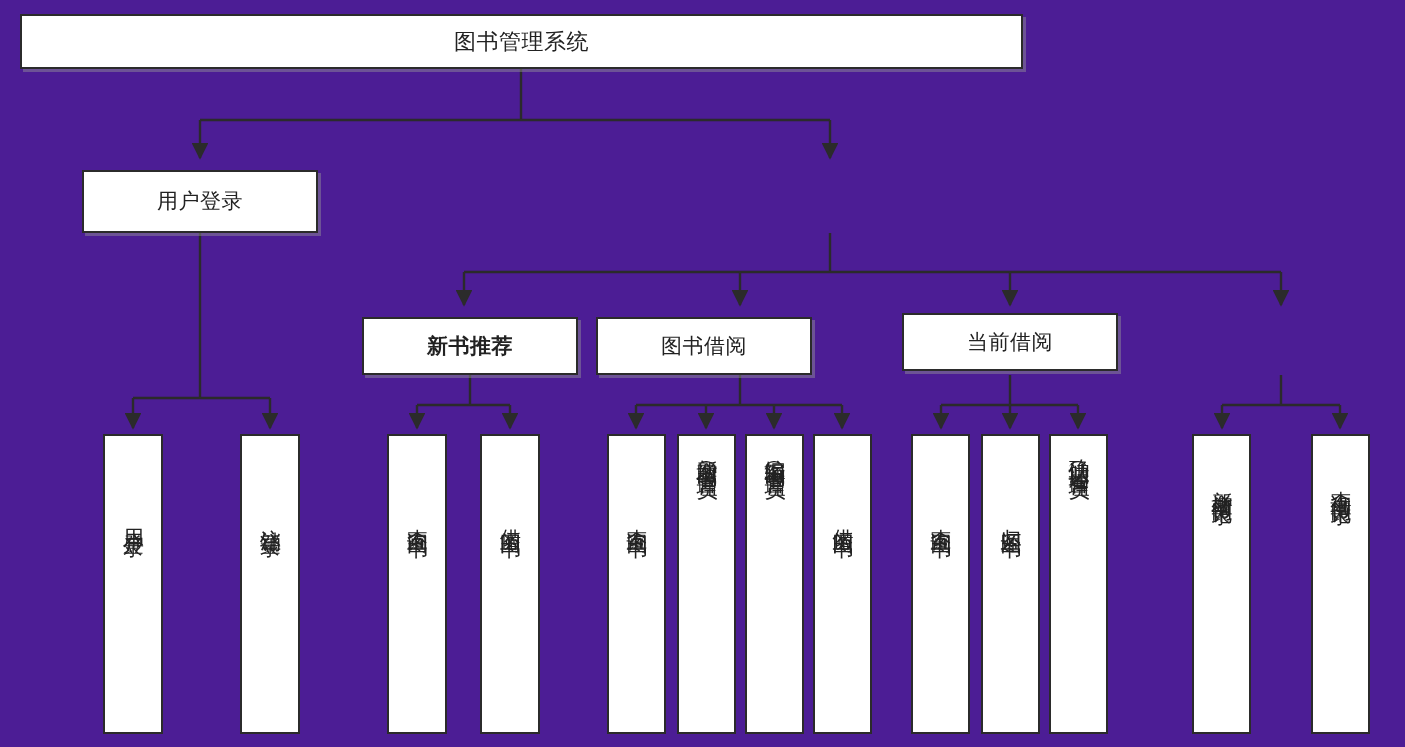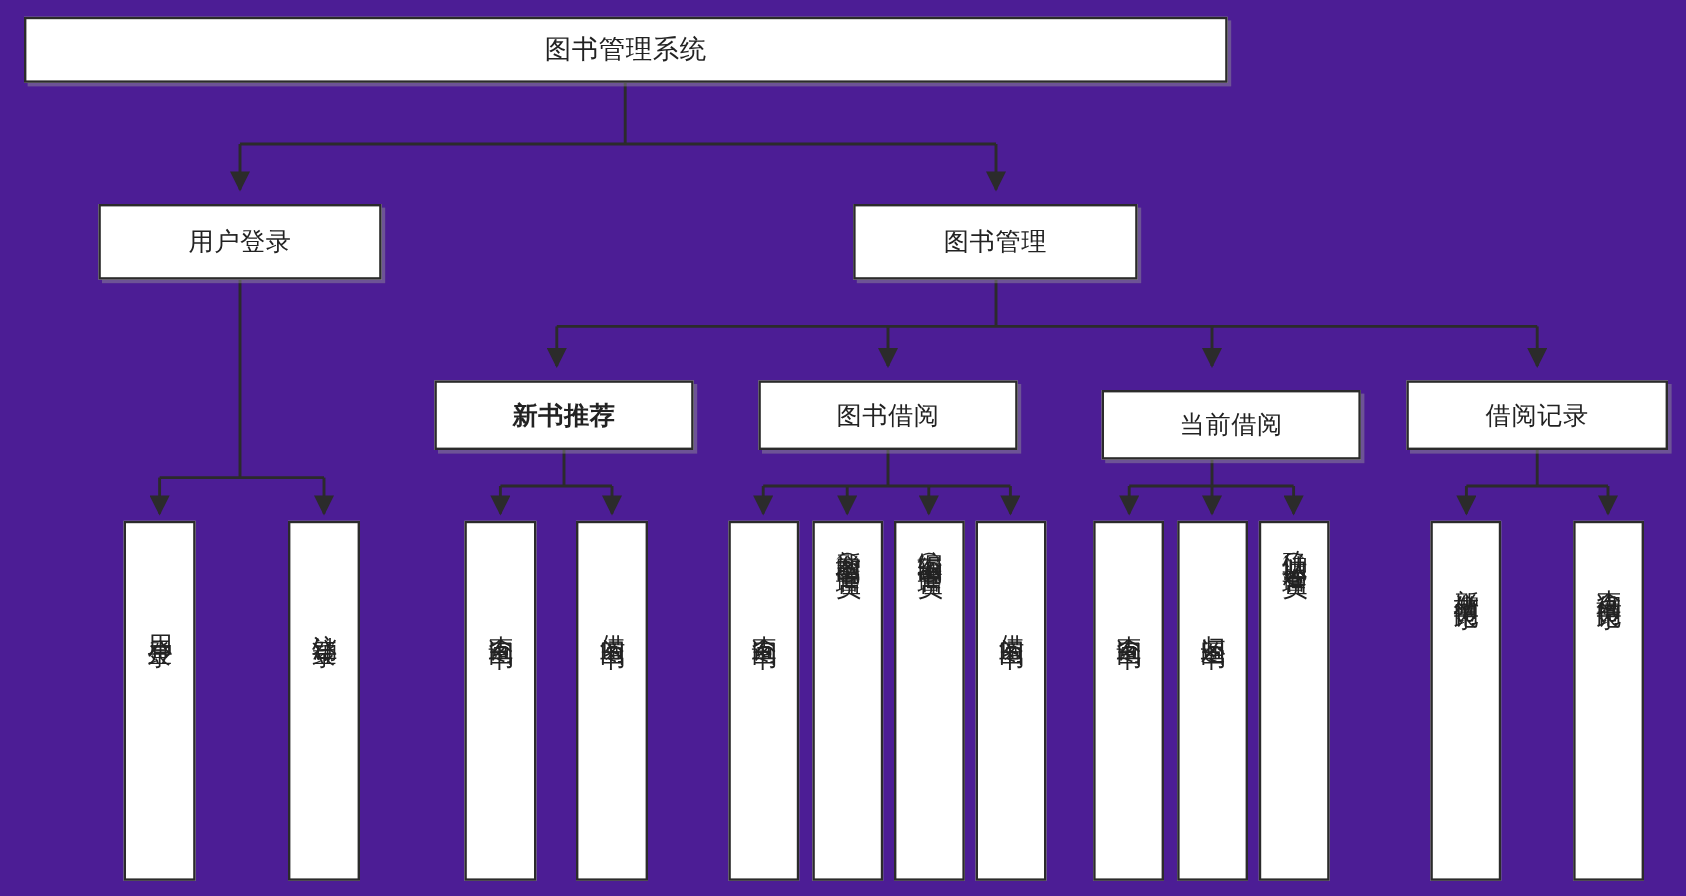--- a/index.html
+++ b/index.html
@@ -131,35 +131,29 @@
     </g>
   </svg>
 
   <div class="node horiz root shadowed" style="left:20px; top:14px; width:1003px; height:55px;">
     <span class="lbl">图书管理系统</span>
   </div>
 
   <div class="node horiz shadowed" style="left:82px; top:170px; width:236px; height:63px;">
     <span class="lbl">用户登录</span>
   </div>
-  <div class="node horiz shadowed" style="left:711px; top:170px; width:237px; height:63px;">
-    <span class="lbl">图书管理</span>
-  </div>
 
   <div class="node horiz shadowed" style="left:362px; top:317px; width:216px; height:58px;font-weight:bold;">
     <span class="lbl">新书推荐</span>
   </div>
-  <div class="node horiz shadowed" style="left:632px; top:317px; width:216px; height:58px;">
+  <div class="node horiz shadowed" style="left:596px; top:317px; width:216px; height:58px;">
     <span class="lbl">图书借阅</span>
   </div>
-  <div class="node horiz shadowed" style="left:902px; top:325px; width:216px; height:58px;margin-left:16px;">
+  <div class="node horiz shadowed" style="left:902px; top:313px; width:216px; height:58px;">
     <span class="lbl">当前借阅</span>
-  </div>
-  <div class="node horiz shadowed" style="left:1172px; top:317px; width:218px; height:58px;">
-    <span class="lbl">借阅记录</span>
   </div>
 
   <div class="node leaf" style="left:103px; top:434px; width:60px; height:300px;">
     <span class="lbl" style="margin-top:76px;">用户登录</span>
   </div>
   <div class="node leaf" style="left:240px; top:434px; width:60px; height:300px;">
     <span class="lbl" style="margin-top:76px;">注销登录</span>
   </div>
 
   <div class="node leaf" style="left:387px; top:434px; width:60px; height:300px;">

